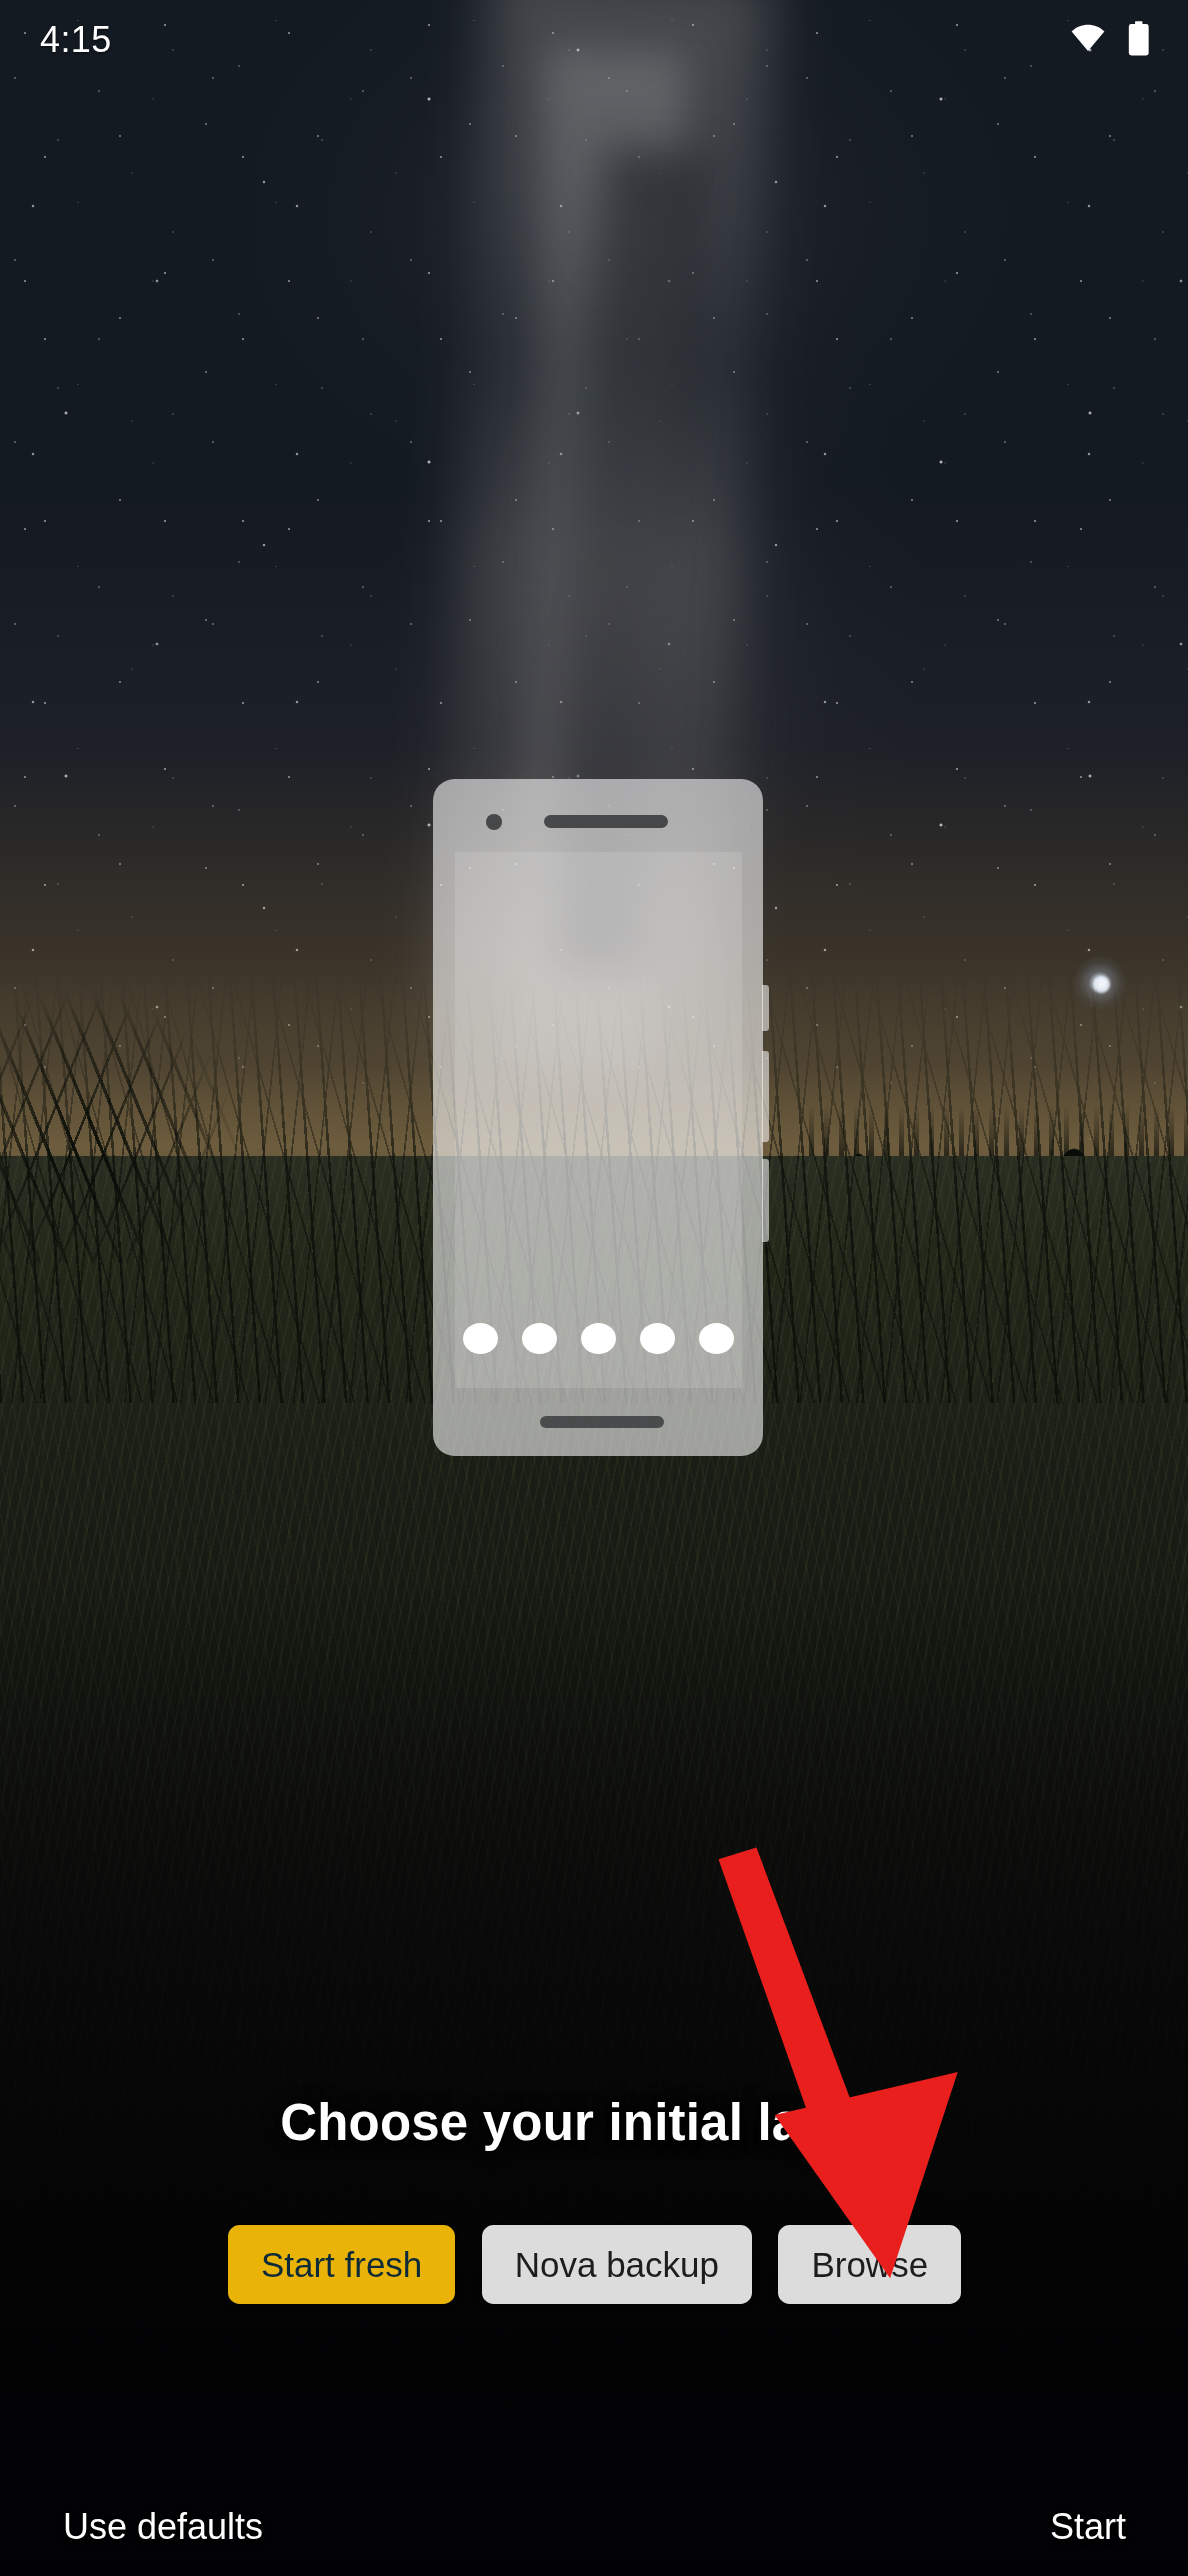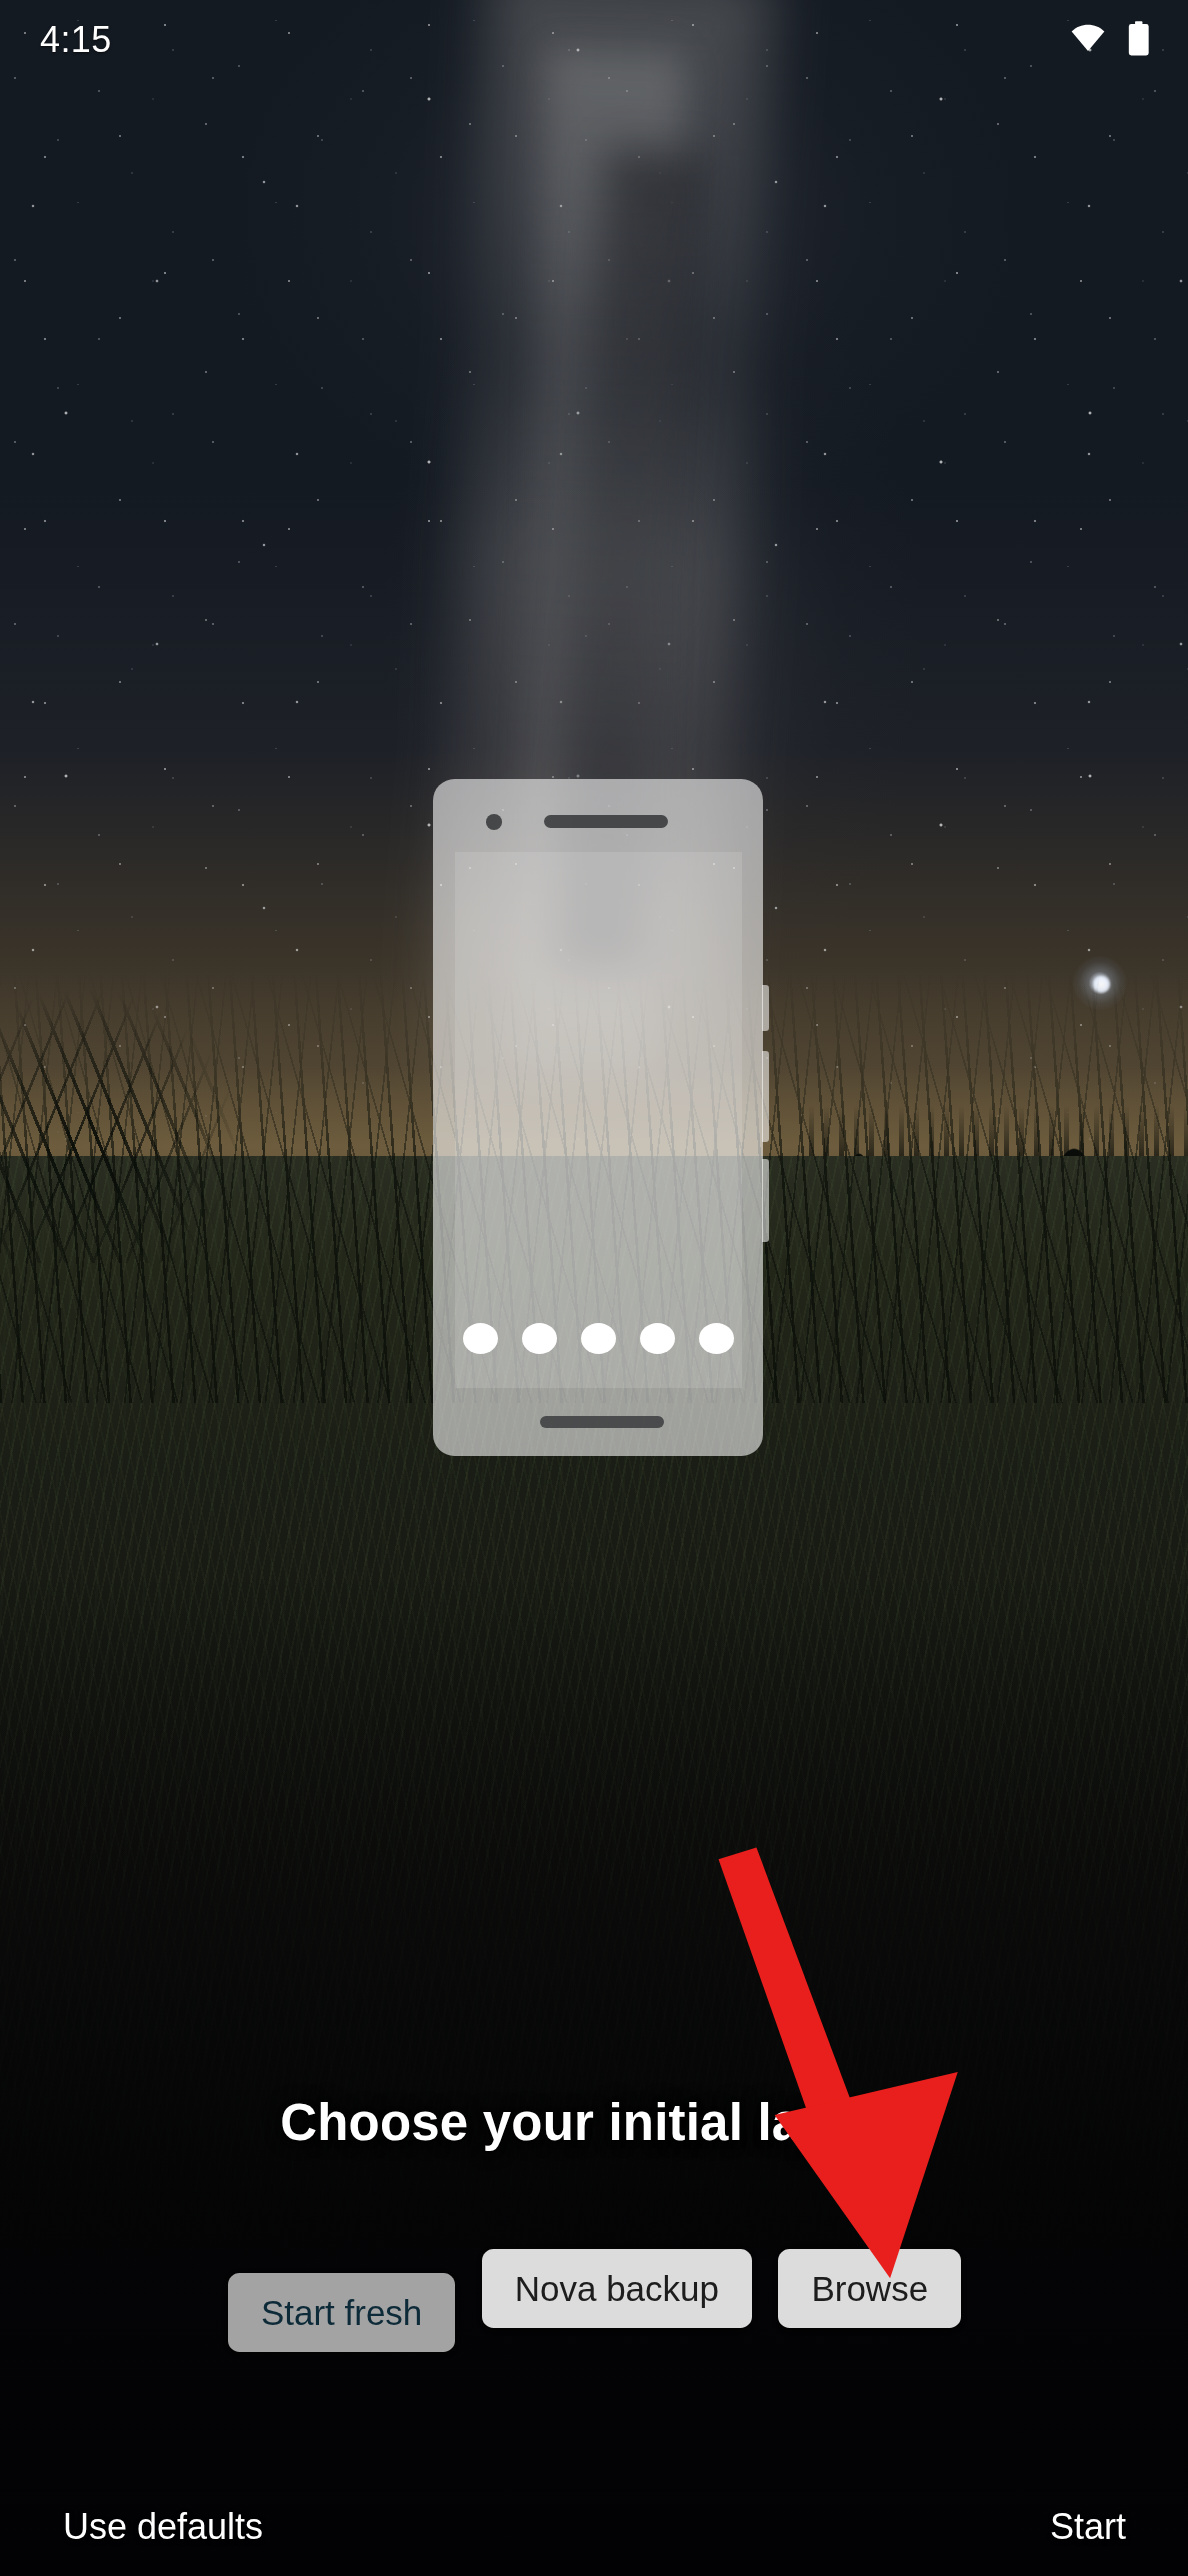--- a/index.html
+++ b/index.html
@@ -253,21 +253,21 @@
   }
   .chip {
     height:79px;
     display:flex; align-items:center; justify-content:center;
     padding:0 33px;
     border-radius:11.6px;
     font-size:35px;
     white-space:nowrap;
     box-shadow:0 1.7px 5px rgba(0,0,0,0.45);
   }
-  .chip.primary { background:#a3a3a3; color:#0d2a38;margin-top:48px; }
+  .chip.primary { background:#eab308; color:#0d2a38; }
   .chip.secondary { background:#dcdcdc; color:#1d1d1d; }
 
   .bottom-bar {
     position:absolute; left:0; top:2477px; width:1189px; height:99px;
     display:flex; align-items:center; justify-content:space-between;
     padding:0 63px;
     z-index:15;
     gap:36px;
   }
   .bottom-link {

